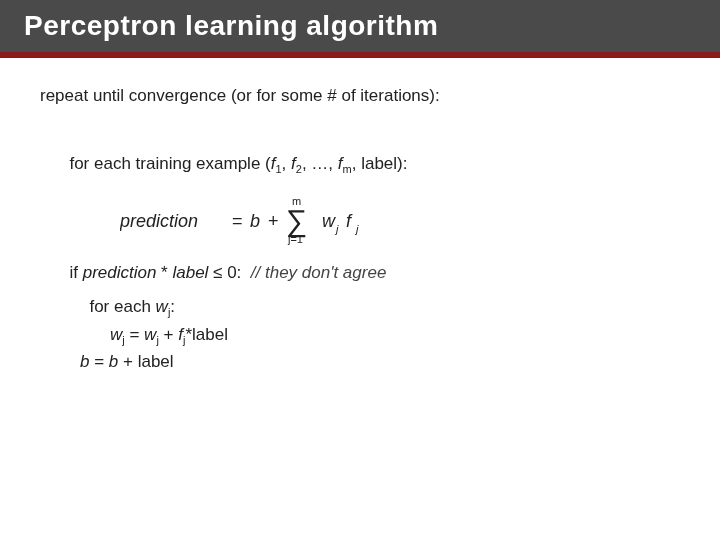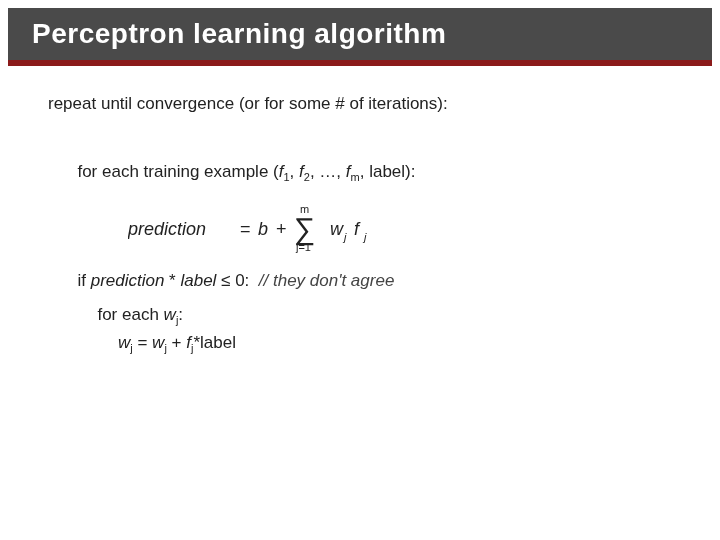--- a/index.html
+++ b/index.html
@@ -9,21 +9,21 @@
       height: 540px;
       background: #ffffff;
       font-family: Arial, Helvetica, sans-serif;
       overflow: hidden;
     }
 
     .slide {
       width: 720px;
       height: 484px;
       background: #ffffff;
-      padding: 8px;
+      padding: 0;
       position: relative;
     }
 
     .title-bar {
       background: #4a4a4a;
       height: 52px;
       display: flex;
       align-items: center;
       padding-left: 24px;
     }
@@ -132,15 +132,18 @@
     </div>
 
     <div class="indent2" style="font-size:17px; color:#222; margin-bottom:6px; margin-left:40px;margin-top:14px;">
       &nbsp;&nbsp;for each <em>w</em><sub>j</sub>:
     </div>
 
     <div class="indent3" style="font-size:17px; color:#222; margin-bottom:6px; margin-left:70px;">
       <em>w</em><sub>j</sub> = <em>w</em><sub>j</sub> + <em>f</em><sub>j</sub>*label
     </div>
 
+    <div class="indent2" style="font-size:17px; color:#222; margin-left:40px;">
+      <em>b</em> = <em>b</em> + label
+    </div>
 
   </div>
 </div>
 
 </body></html>

